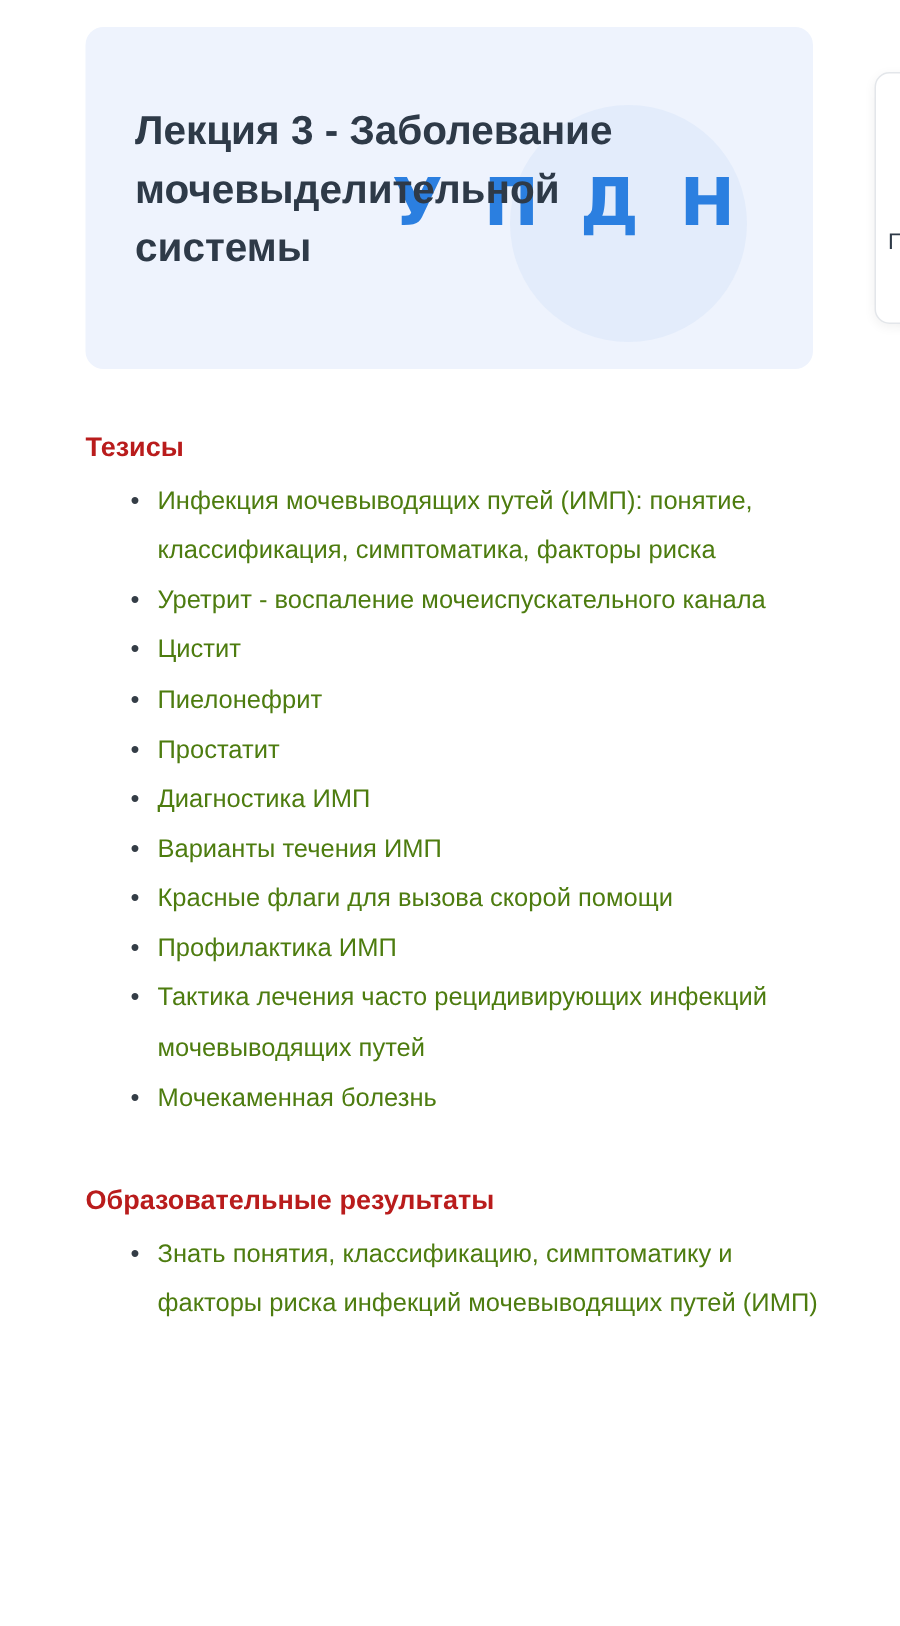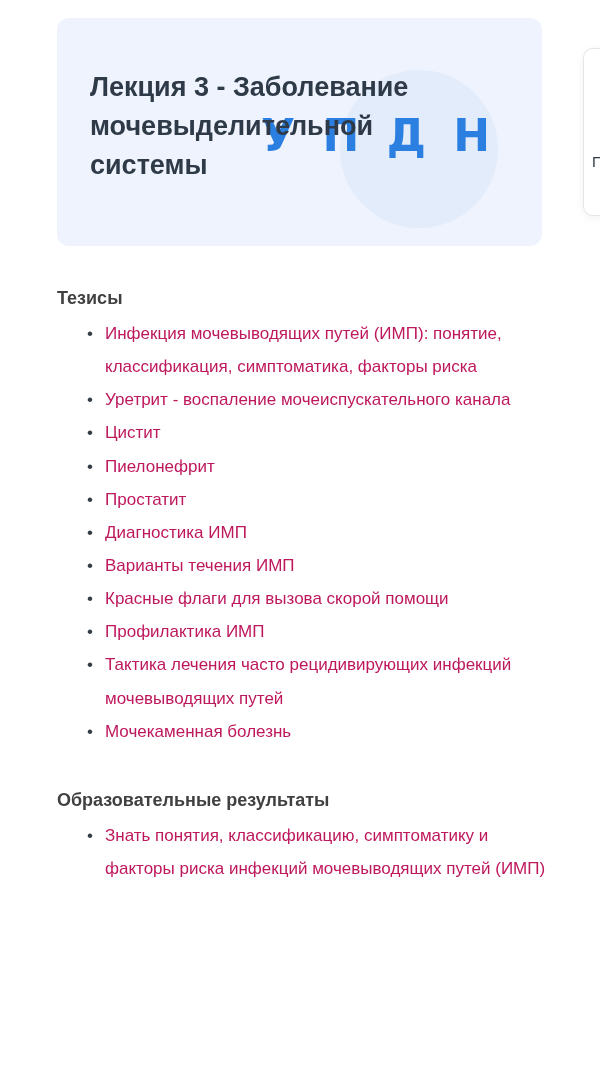--- a/index.html
+++ b/index.html
@@ -86,34 +86,34 @@
   
   .content {
     position: absolute;
     left: 57px;
     top: 288px;
     width: 500px;
   }
   .section-heading {
     font-size: 18px;
     font-weight: bold;
-    color: #404040;
+    color: #b91c1c;
     margin: 0 0 8px 0;
   }
   .section-heading.spaced { margin-top: 42px; }
   ul.bullets {
     margin: 0;
     padding-left: 48px;
     list-style: none;
   }
   ul.bullets li {
     position: relative;
     font-size: 17px;
     line-height: 1.95;
-    color: #be185d;
+    color: #4d7c0f;
     padding-left: 0;
   }
   ul.bullets li::before {
     content: "\2022";
     position: absolute;
     left: -18px;
     top: 0;
     font-size: 17px;
     color: #343d46;
   }

